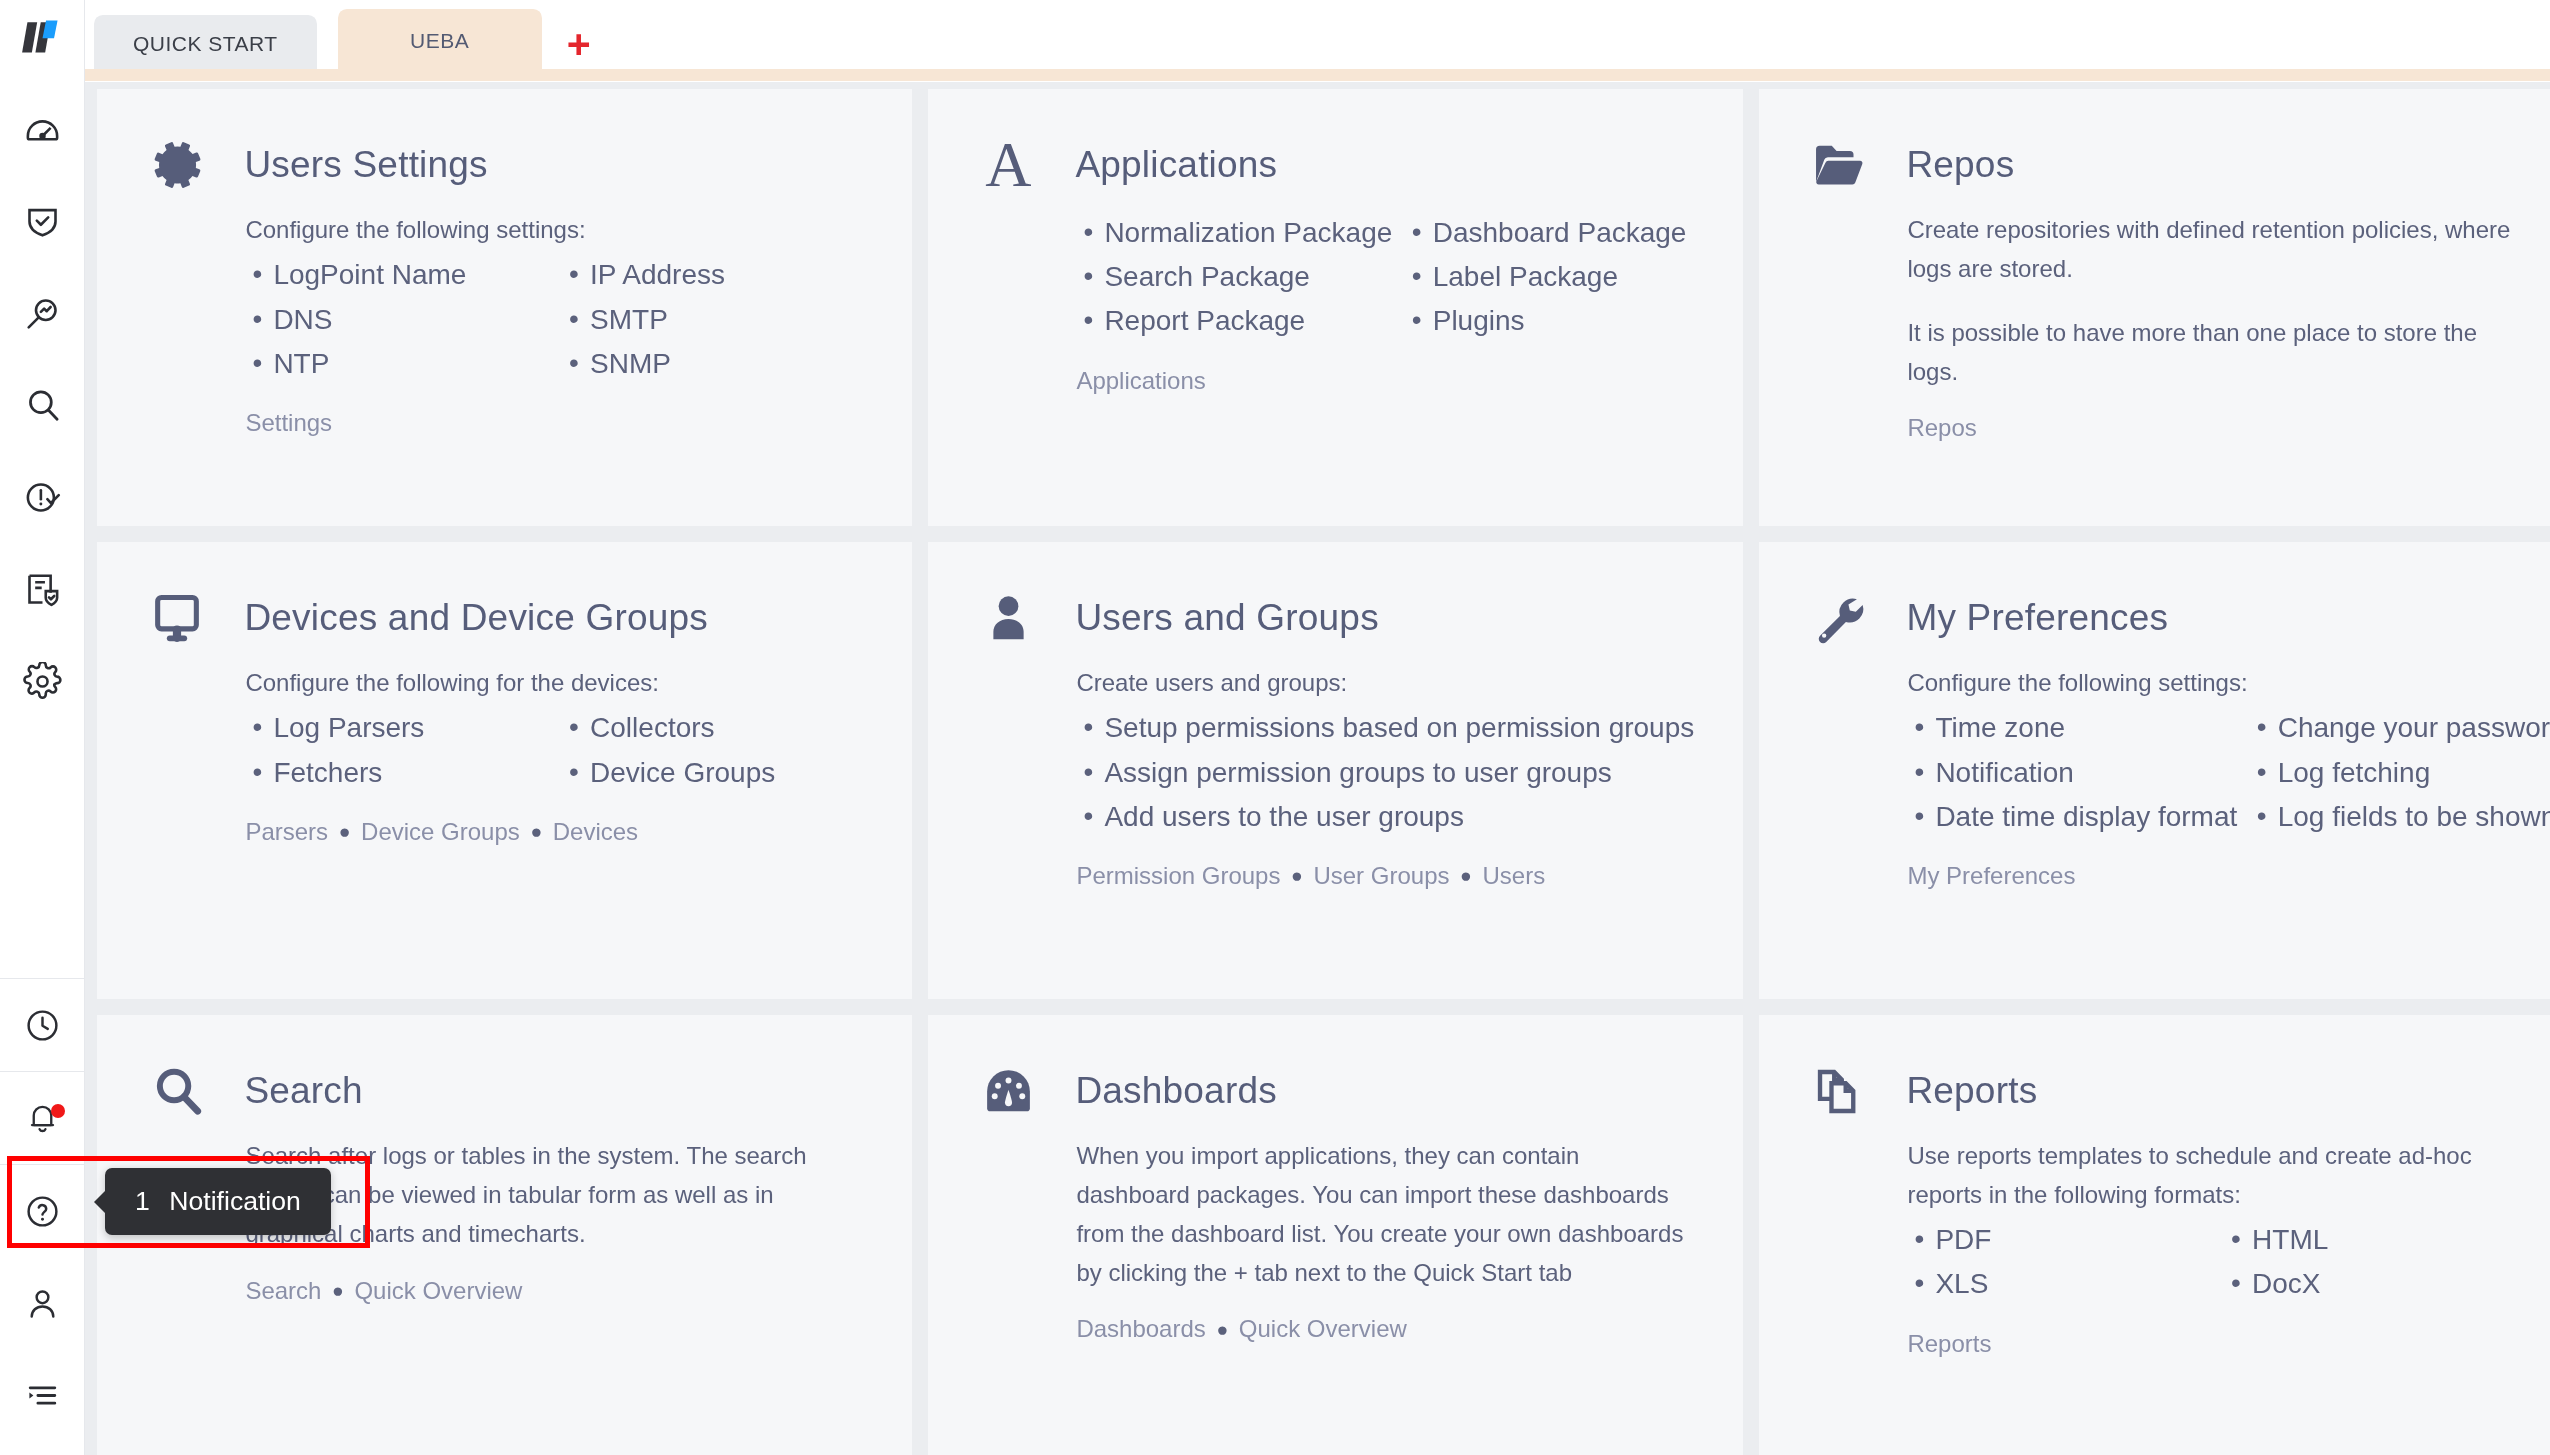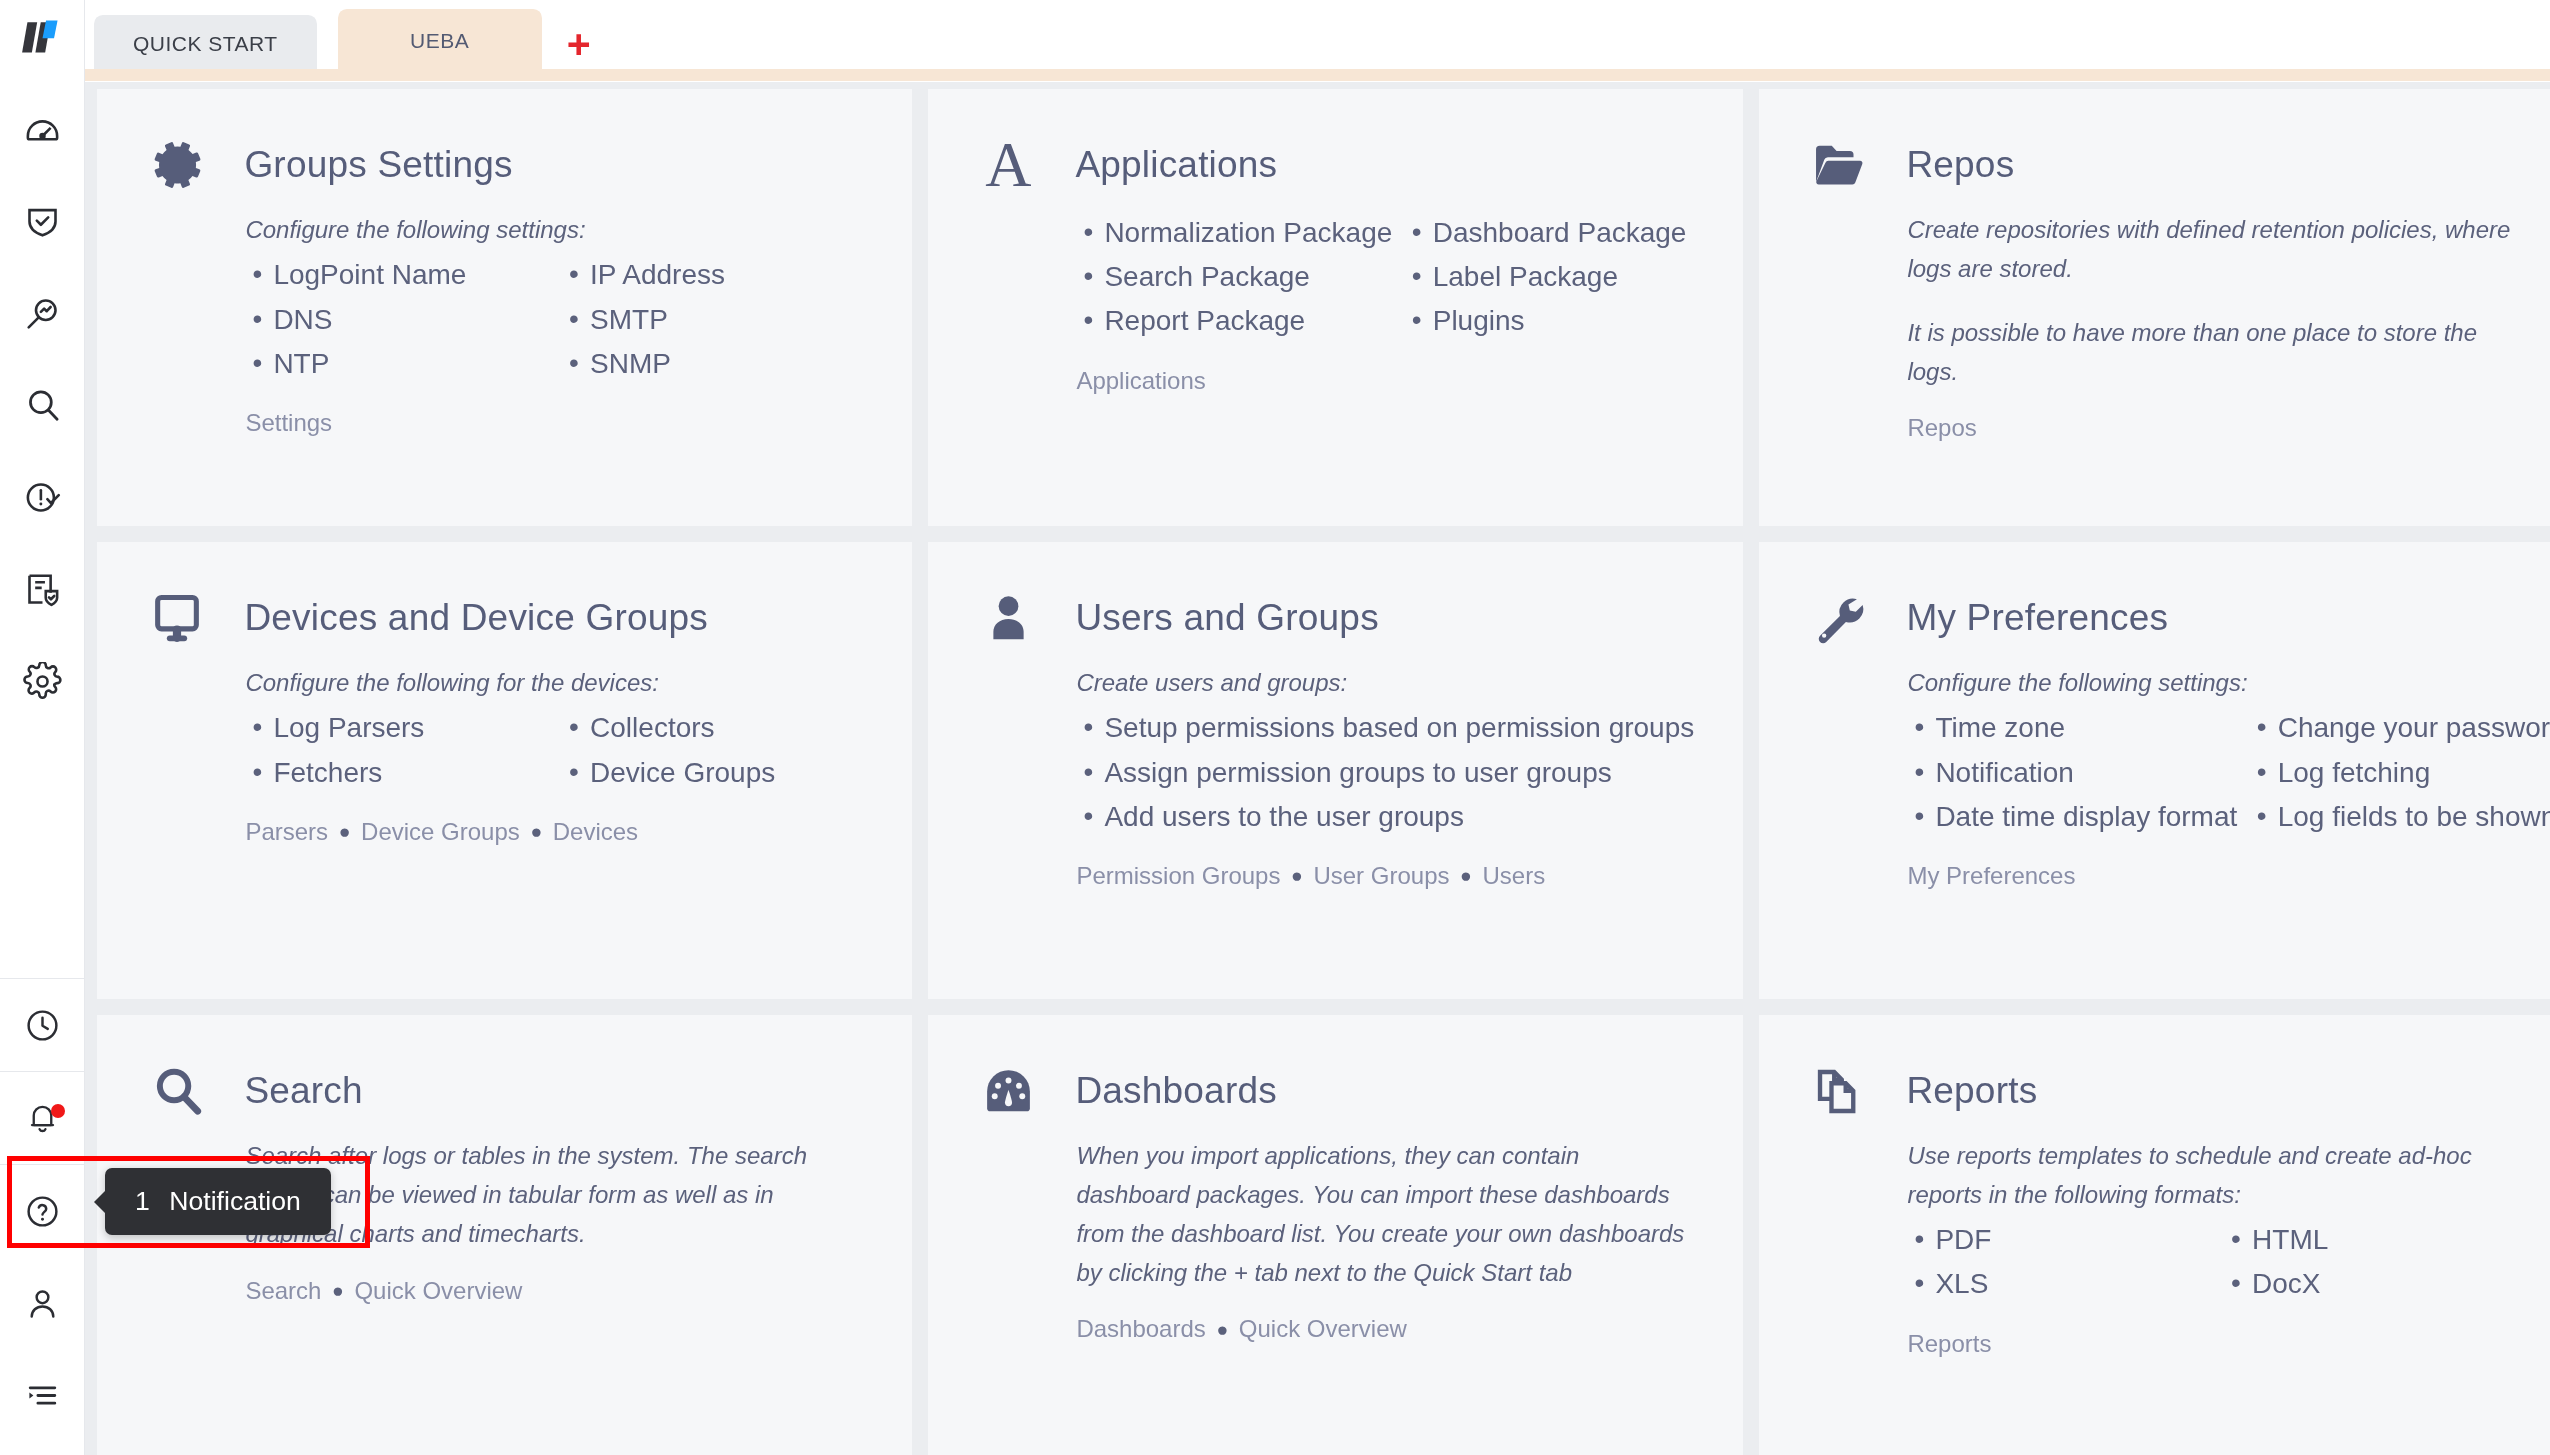--- a/index.html
+++ b/index.html
@@ -111,21 +111,21 @@
     width: 74px; min-width: 74px; height: 74px;
     display: flex; align-items: center; justify-content: center;
     color: #565d7a;
   }
   .card-title {
     font-size: 37px; color: #565d7a; font-weight: 400;
     line-height: 74px; letter-spacing: 0.2px;
   }
   .card-body { margin-left: 105px; margin-top: 8.9px; }
   .card-desc {
-    font-size: 24px; color: #5b617c; line-height: 1.62; max-width: 673px; font-style: italic;
+    font-size: 24px; color: #5b617c; line-height: 1.62; max-width: 673px;
   }
   .card-desc + .card-desc { margin-top: 25px; }
   .bullets {
     margin-top: 3.5px;
     display: grid; grid-template-columns: 1fr 1fr;
     column-gap: 12.4px; row-gap: 0;
     list-style: none; max-width: 700px;
   }
   .bullets.one-col { grid-template-columns: 1fr; }
   .bullets li {
@@ -290,21 +290,21 @@
   <div class="grid">
 
     <div class="card">
       <div class="card-head">
         <div class="card-icon">
           <svg width="58" height="58" viewBox="0 0 24 24" fill="#565d7a">
             <path d="M12 8.3a3.7 3.7 0 1 0 0 7.4 3.7 3.7 0 0 0 0-7.4zm0 5.6a1.9 1.9 0 1 1 0-3.8 1.9 1.9 0 0 1 0 3.8z"></path>
             <path d="M21.3 13.8l-1.5-.6a7.9 7.9 0 0 0 0-2.4l1.5-.6a.6.6 0 0 0 .35-.8l-.9-2.2a.6.6 0 0 0-.8-.33l-1.5.62a8 8 0 0 0-1.7-1.7l.62-1.5a.6.6 0 0 0-.33-.8L14.8 2.6a.6.6 0 0 0-.8.35l-.6 1.5a7.9 7.9 0 0 0-2.4 0l-.6-1.5a.6.6 0 0 0-.8-.35L7.4 3.5a.6.6 0 0 0-.33.8l.62 1.5a8 8 0 0 0-1.7 1.7l-1.5-.62a.6.6 0 0 0-.8.33l-.9 2.2a.6.6 0 0 0 .35.8l1.5.6a7.9 7.9 0 0 0 0 2.4l-1.5.6a.6.6 0 0 0-.35.8l.9 2.2a.6.6 0 0 0 .8.33l1.5-.62a8 8 0 0 0 1.7 1.7l-.62 1.5a.6.6 0 0 0 .33.8l2.2.9a.6.6 0 0 0 .8-.35l.6-1.5a7.9 7.9 0 0 0 2.4 0l.6 1.5a.6.6 0 0 0 .8.35l2.2-.9a.6.6 0 0 0 .33-.8l-.62-1.5a8 8 0 0 0 1.7-1.7l1.5.62a.6.6 0 0 0 .8-.33l.9-2.2a.6.6 0 0 0-.35-.8z"></path>
           </svg>
         </div>
-        <div class="card-title">Groups Settings</div>
+        <div class="card-title">Users Settings</div>
       </div>
       <div class="card-body">
         <div class="card-desc">Configure the following settings:</div>
         <ul class="bullets">
           <li>LogPoint Name</li>
           <li>IP Address</li>
           <li>DNS</li>
           <li>SMTP</li>
           <li>NTP</li>
           <li>SNMP</li>

